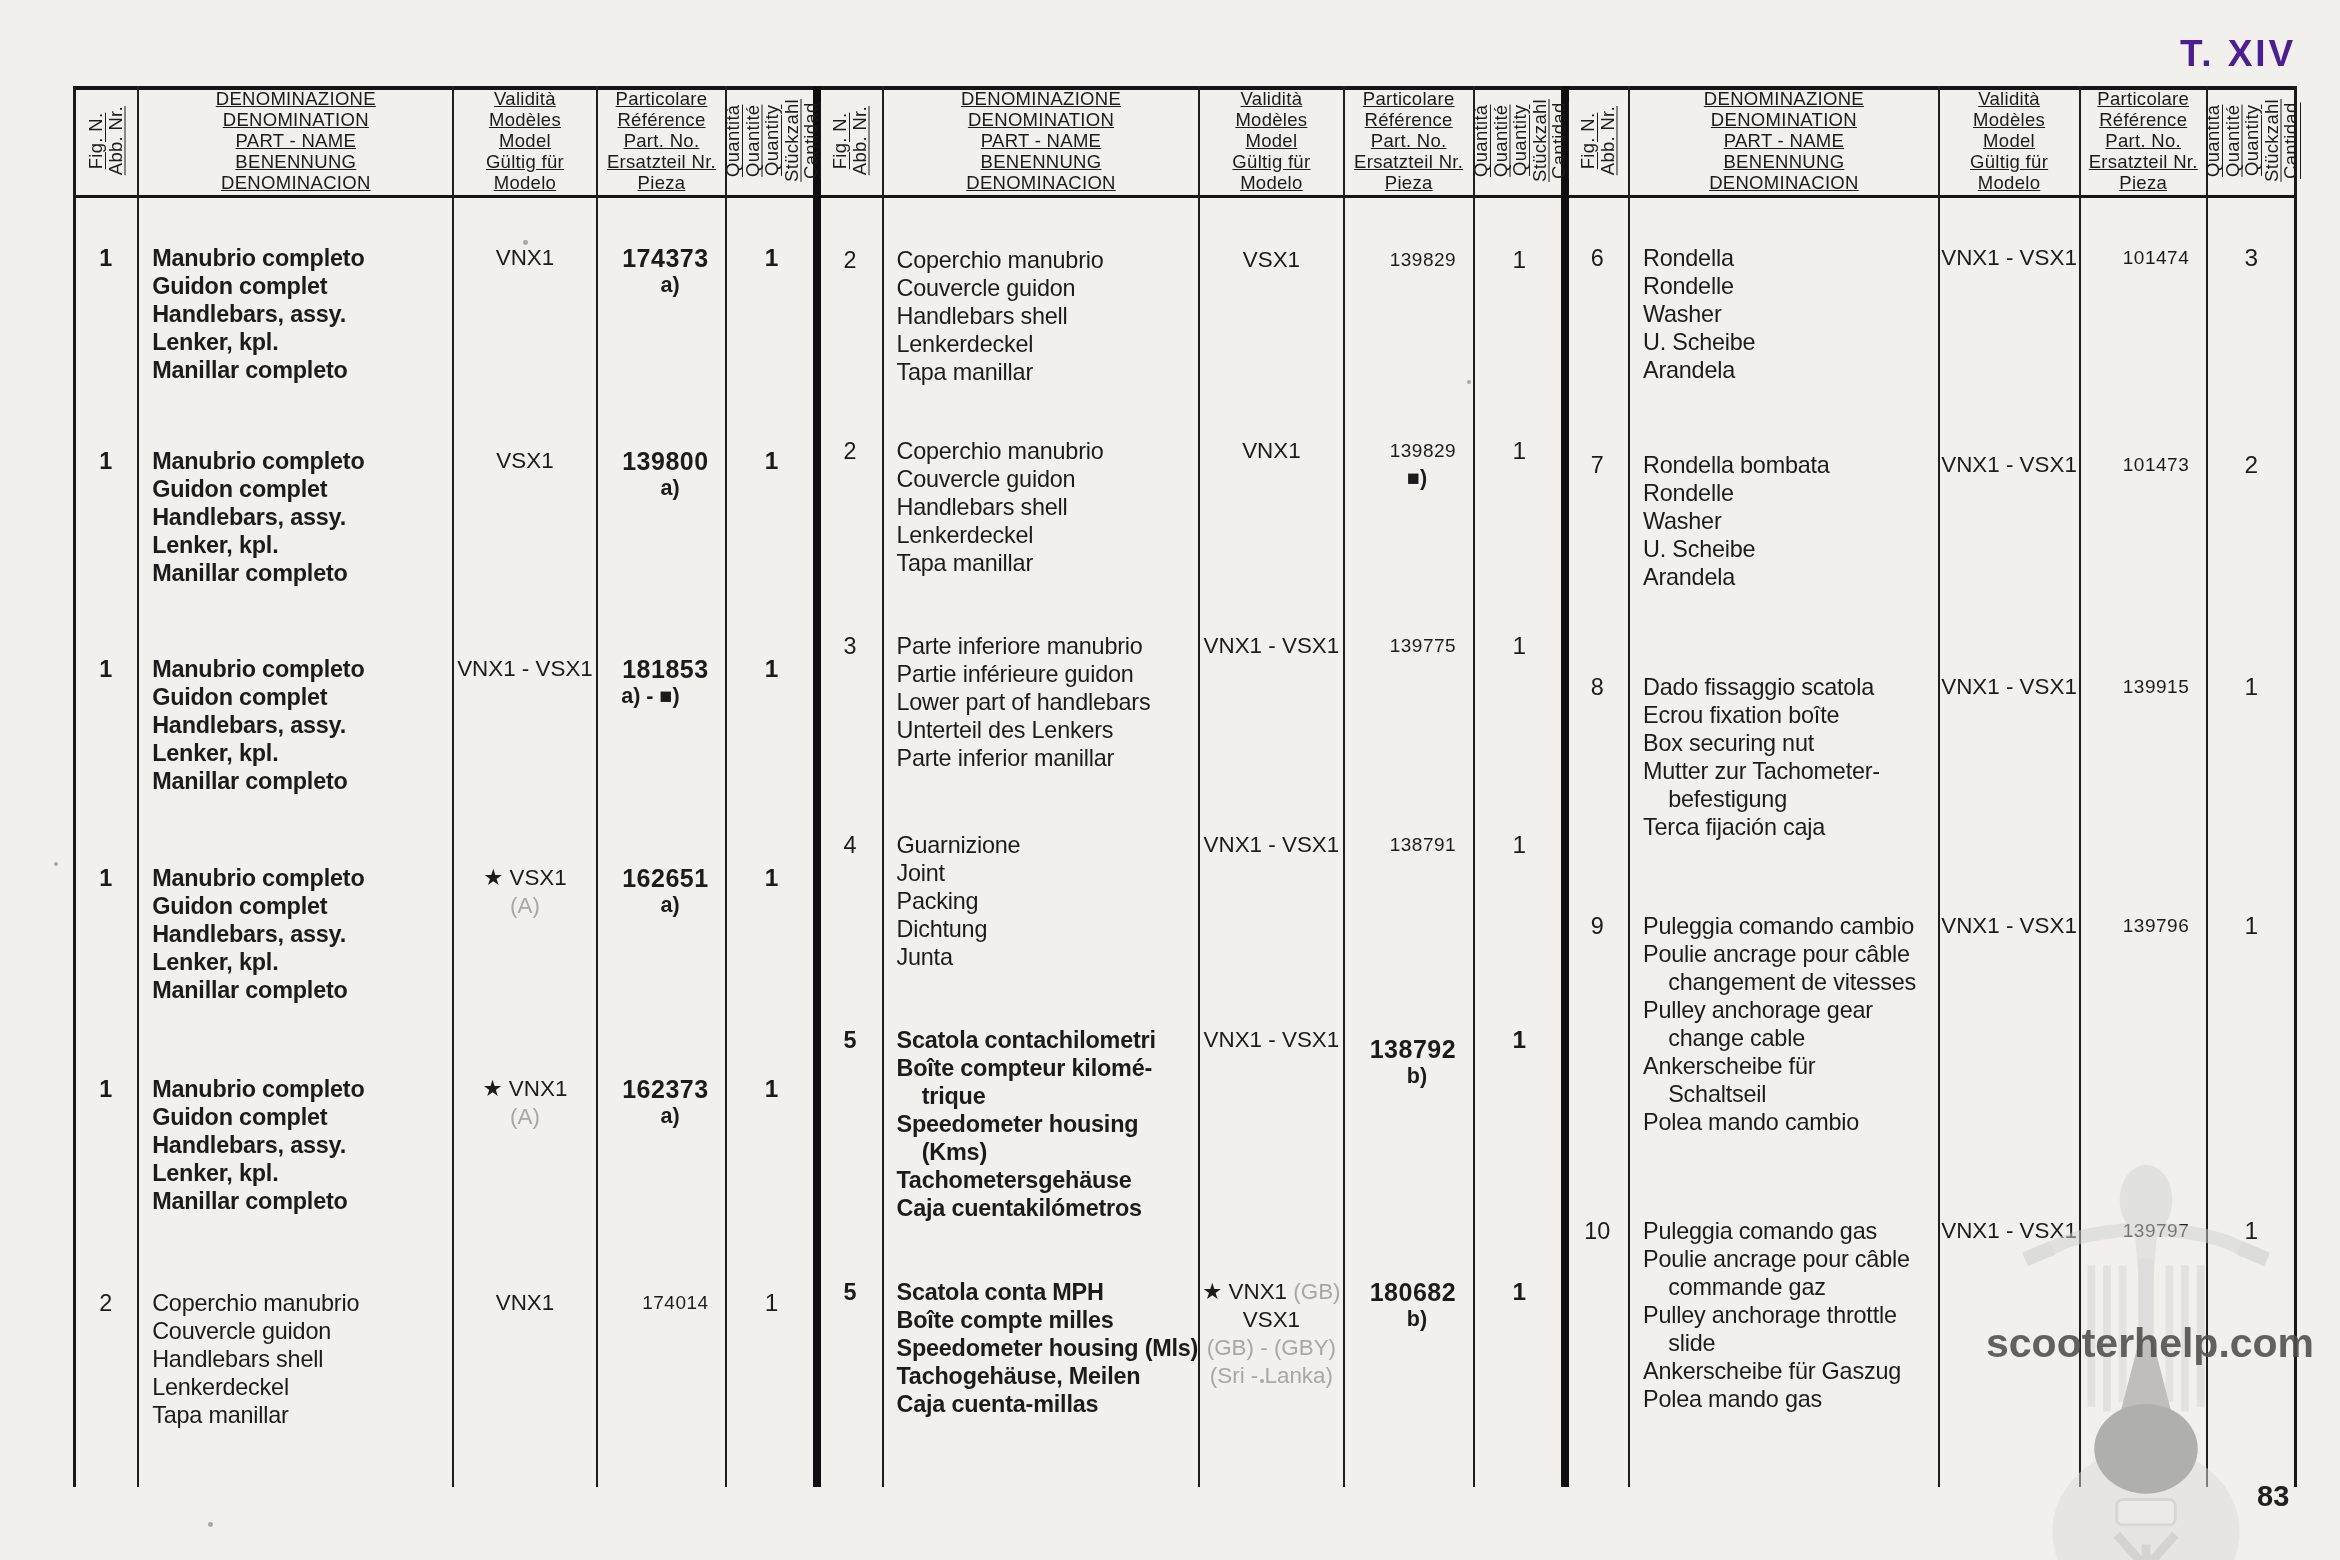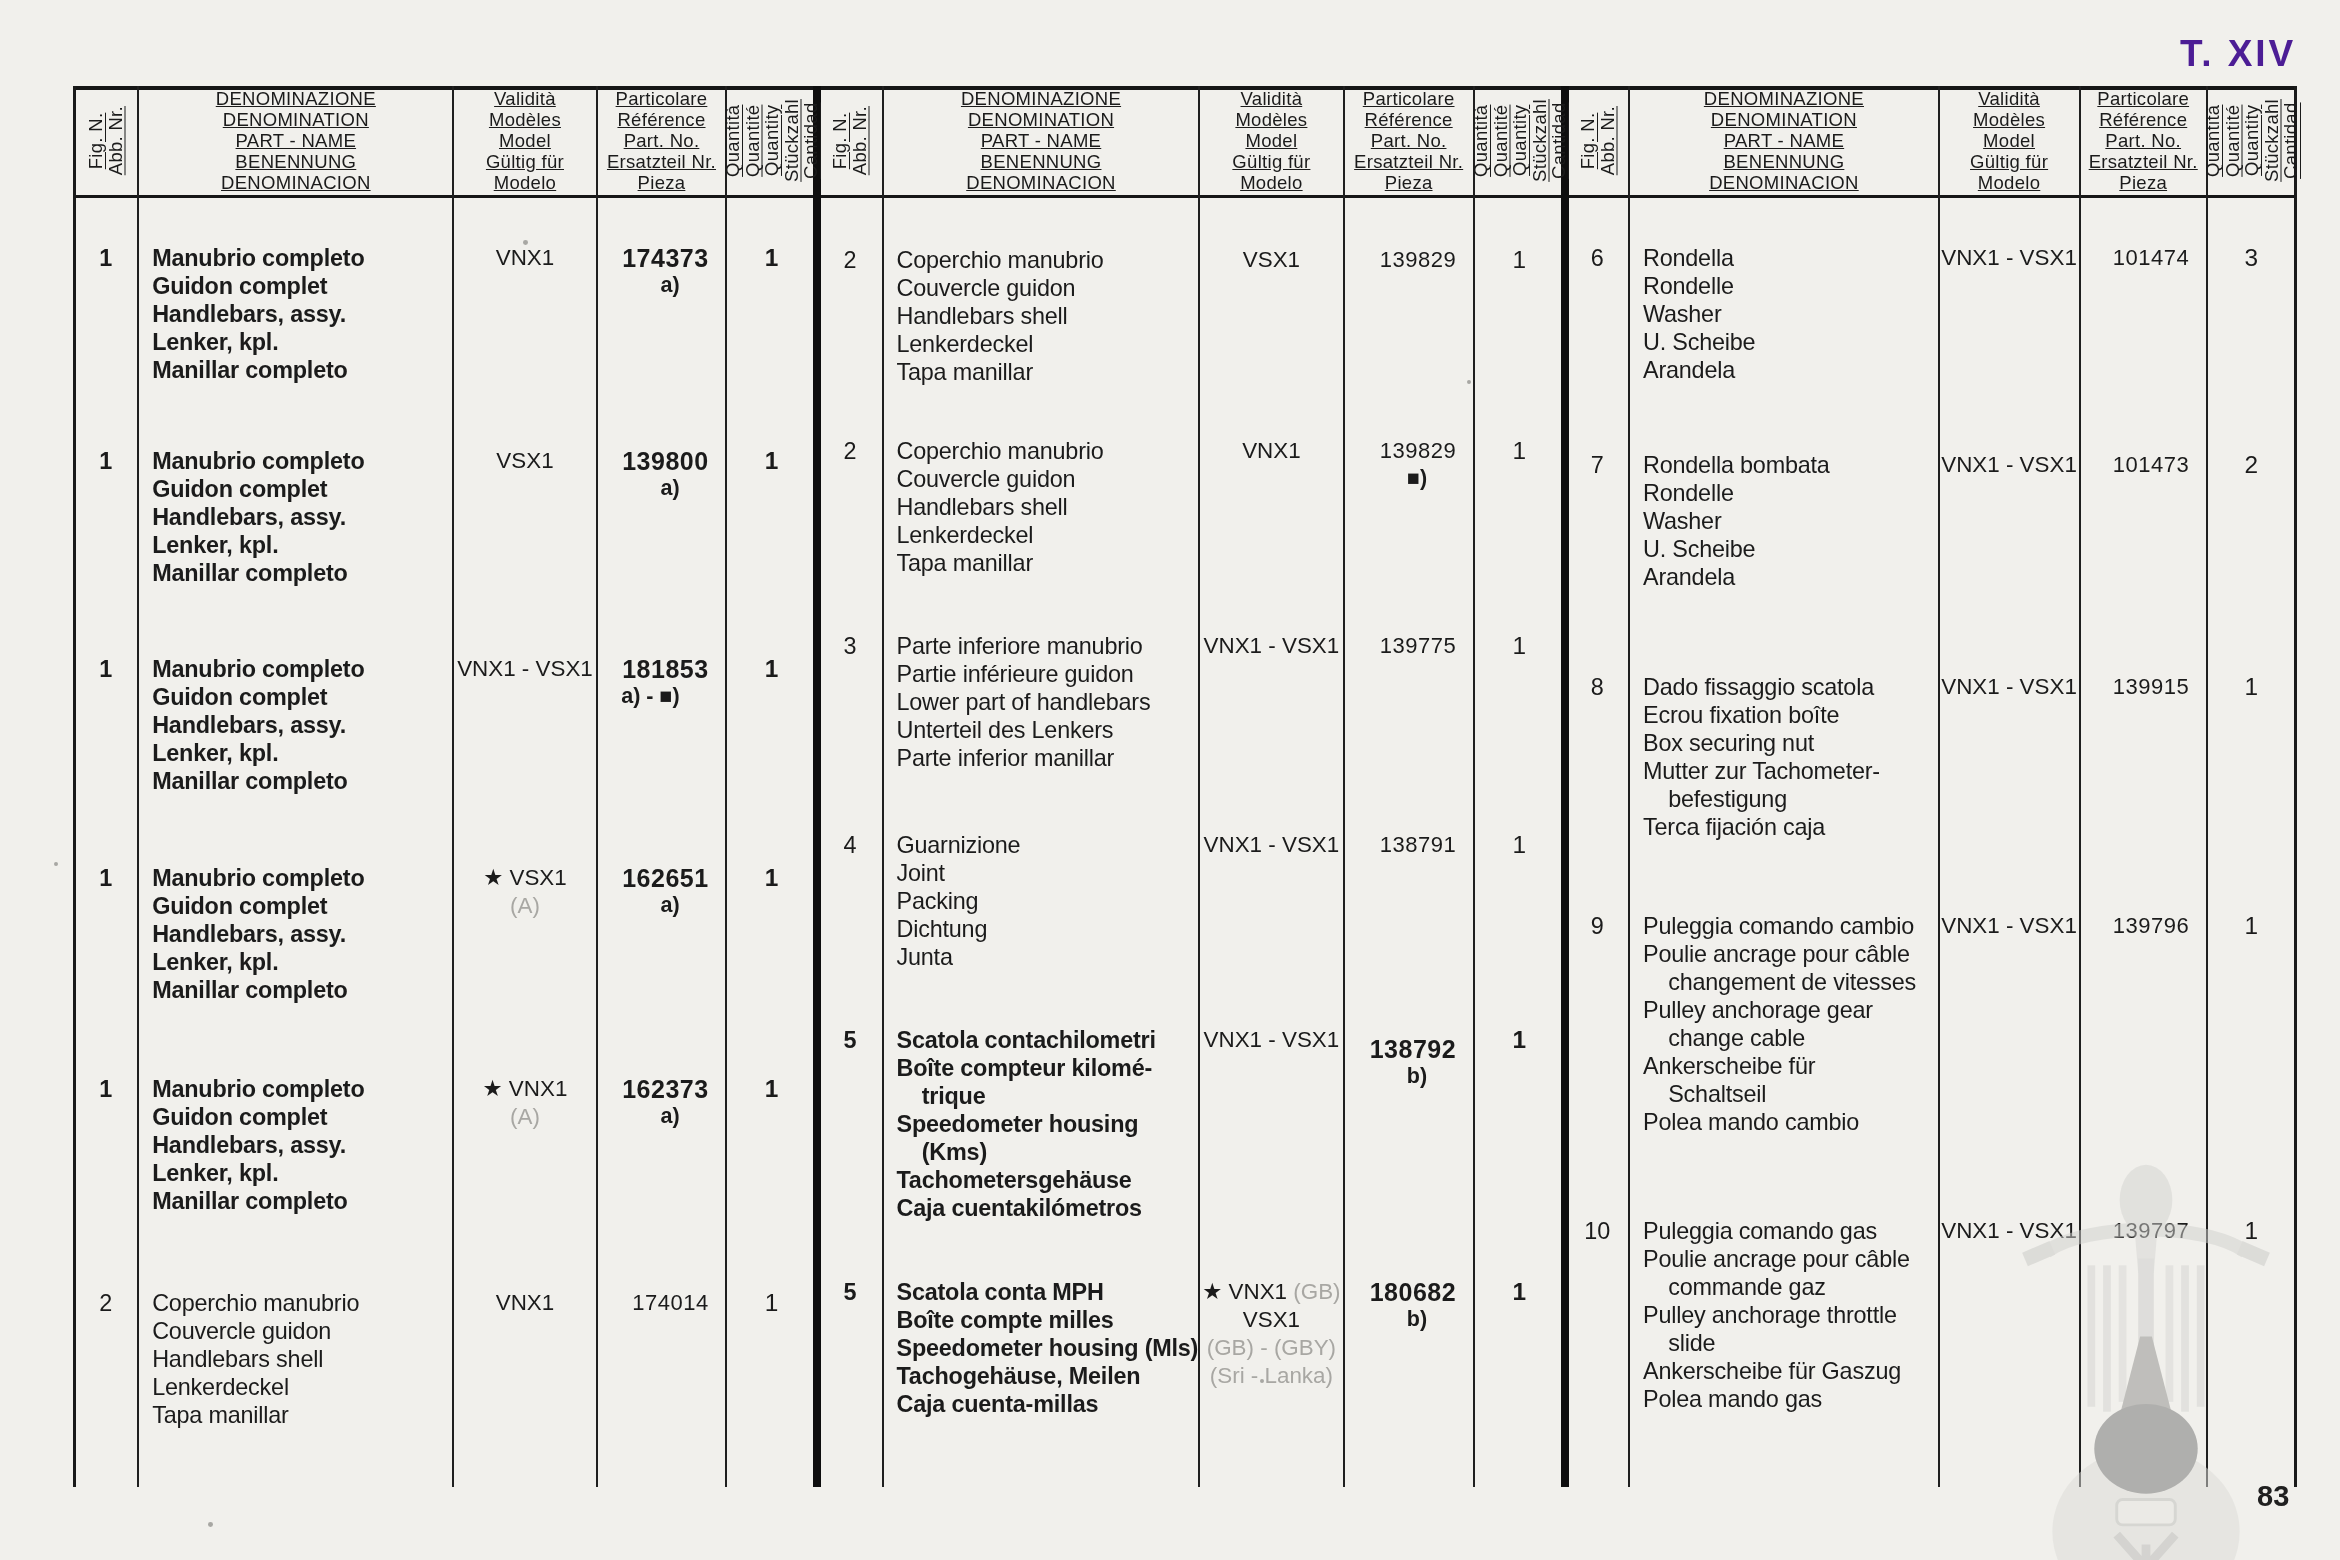--- a/index.html
+++ b/index.html
@@ -34,21 +34,21 @@
   .vert .htxt { writing-mode:vertical-rl; transform:rotate(180deg); font-size:18.5px; line-height:19.5px; }
   .entry { position:absolute; left:0; right:0; }
   .cell { position:absolute; top:0; }
   .figcell { text-align:center; font-size:23.4px; line-height:28px; }
   .namecell { font-size:23.4px; line-height:28px; white-space:pre-wrap; letter-spacing:-0.2px; padding-left:13.7px; box-sizing:border-box; }
   .bold { font-weight:700; }
   .valcell { text-align:center; font-size:22.4px; line-height:28px; }
   .valcell .gray { color:#a8a7a3; }
   .valline { display:block; }
   .partcell { text-align:right; box-sizing:border-box; padding-right:17.6px; }
-  .pn { font-size:22px; line-height:28px; letter-spacing:0.5px; }
+  .pn { font-size:19px; line-height:28px; letter-spacing:0.5px; }
   .pn.bold { font-size:25px; }
   .pnote { font-size:21.5px; font-weight:700; line-height:26px; padding-right:29px; }
   .qtycell { text-align:center; font-size:24.4px; line-height:28px; }
   .watermark {
     position:absolute; left:1986px; top:1320px;
     font-size:41px; font-weight:700; color:#4e4e4c; opacity:0.88; letter-spacing:0px;
     white-space:nowrap;
   }
   .scooter { position:absolute; left:2019px; top:1156px; opacity:0.5; }
   .speck { position:absolute; background:#6b6b68; border-radius:50%; opacity:0.55; }
@@ -486,20 +486,21 @@
     <rect x="166" y="112" width="8" height="150" fill="#d4d4d1"></rect>
     <rect x="182" y="112" width="8" height="145" fill="#d4d4d1"></rect>
     <rect x="122" y="105" width="16" height="90" fill="#cccccb"></rect>
     <path d="M124,185 L136,185 L158,270 L102,270 Z" fill="#8e8e8b"></path>
     <ellipse cx="130" cy="385" rx="96" ry="86" fill="#dcdcd8"></ellipse>
     <ellipse cx="130" cy="300" rx="53" ry="46" fill="#707070"></ellipse>
     <rect x="100" y="352" width="60" height="26" rx="6" fill="#e6e6e2" stroke="#bdbdba" stroke-width="3"></rect>
     <path d="M100,388 L124,415 M160,388 L136,415 M130,398 L130,415" stroke="#b8b8b5" stroke-width="9" fill="none"></path>
   </svg>
 
+  <div class="watermark">scooterhelp.com</div>
   <div class="page-number">83</div>
 
   <div class="speck" style="left:523px;top:240px;width:4.9px;height:4.9px"></div>
   <div class="speck" style="left:54px;top:862px;width:3.9px;height:3.9px"></div>
   <div class="speck" style="left:1467px;top:380px;width:3.9px;height:3.9px"></div>
   <div class="speck" style="left:952px;top:1100px;width:3.9px;height:3.9px"></div>
   <div class="speck" style="left:208px;top:1522px;width:4.9px;height:4.9px"></div>
   <div class="speck" style="left:1260px;top:1379px;width:3.9px;height:3.9px"></div>
 </div>
 

